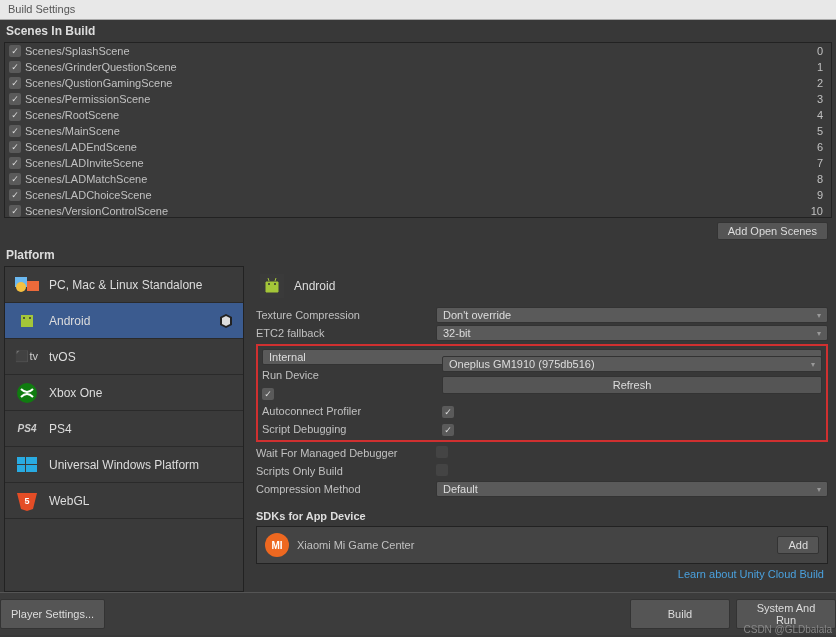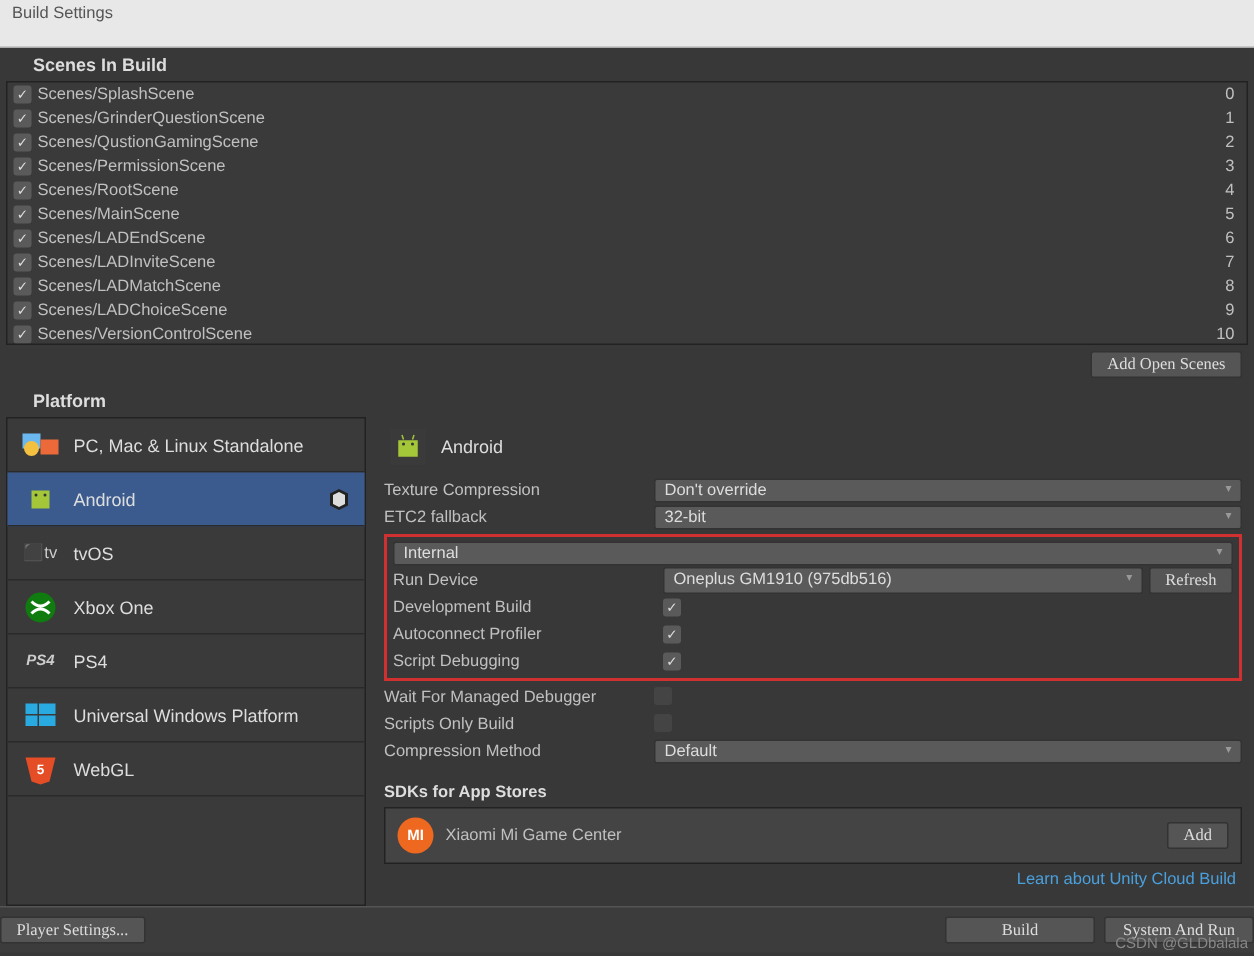--- a/index.html
+++ b/index.html
@@ -1,54 +1,54 @@
 <!DOCTYPE html>
 <html><head>
 <meta charset="utf-8">
 <style>
 * { margin: 0; padding: 0; box-sizing: border-box; font-family: Arial, sans-serif; }
 body { background: #383838; color: #c0c0c0; font-size: 11px; width: 836px; height: 637px; overflow: hidden; }
-.titlebar { background: #e8e8e8; color: #555; padding: 3px 8px; height: 32px; font-size: 11px; border-bottom: 1px solid #aaa; }
-.section-header { color: #ddd; font-weight: bold; font-size: 12px; padding: 4px 22px; }
+.titlebar { background: #e8e8e8; color: #555; padding: 3px 8px; height: 20px; font-size: 11px; border-bottom: 1px solid #aaa; }
+.section-header { color: #ddd; font-weight: bold; font-size: 12px; padding: 4px 6px; }
 .scenes-list { background: #3a3a3a; border: 1px solid #222; margin: 0 4px; height: 176px; overflow: hidden; }
 .scene-row { display: flex; align-items: center; padding: 1px 4px; height: 16px; }
 .scene-row .chk { margin-right: 4px; }
 .scene-row .label { flex: 1; color: #c0c0c0; }
 .scene-row .idx { color: #c0c0c0; margin-right: 4px; }
 .chk { width: 12px; height: 12px; background: #5a5a5a; border-radius: 2px; display: inline-flex; align-items: center; justify-content: center; color: #ddd; font-size: 9px; }
 .chk.off { background: #444; }
-.btn { background: #555; border: 1px solid #333; color: #ddd; padding: 2px 10px; font-size: 11px; border-radius: 2px; cursor: pointer; font-family: Liberation Serif, serif; }
+.btn { background: #555; border: 1px solid #333; color: #ddd; padding: 2px 10px; font-size: 11px; border-radius: 2px; cursor: pointer; }
 .row-right { display: flex; justify-content: flex-end; padding: 4px 8px; gap: 6px; }
 .main { display: flex; padding: 0 4px; gap: 8px; height: 326px; }
 .platforms { width: 240px; background: #3a3a3a; border: 1px solid #222; display: flex; flex-direction: column; }
 .platform-item { display: flex; align-items: center; padding: 8px; height: 36px; gap: 8px; border-bottom: 1px solid #2a2a2a; cursor: pointer; }
 .platform-item.selected { background: #3b5b8f; }
 .platform-item .picon { width: 28px; height: 24px; display: flex; align-items: center; justify-content: center; font-size: 16px; }
 .platform-item .plabel { flex: 1; color: #ddd; font-size: 12px; }
 .platform-item .unity { width: 18px; height: 18px; }
 .details { flex: 1; display: flex; flex-direction: column; }
 .detail-header { display: flex; align-items: center; gap: 10px; padding: 8px; height: 40px; }
 .detail-header .dicon { width: 24px; height: 24px; }
 .detail-header .dtitle { font-size: 12px; color: #ddd; }
 .settings { padding: 0 4px; }
 .srow { display: flex; align-items: center; height: 18px; }
 .srow .slabel { width: 180px; color: #c0c0c0; }
 .srow .sval { flex: 1; }
-.dropdown { background: #5a5a5a; border: 1px solid #333; color: #ddd; padding: 1px 6px; font-size: 11px; border-radius: 2px; width: 100%; display: flex; justify-content: space-between; }
+.dropdown { background: #5a5a5a; border: 1px solid #333; color: #ddd; padding: 1px 6px; font-size: 11px; border-radius: 2px; width: 100%; display: flex; justify-content: space-between; align-items: center; }
 .dropdown::after { content: "▾"; font-size: 8px; color: #999; }
 .highlight-box { border: 2px solid #d03030; margin: 2px 0; padding: 2px 4px; }
 .sdk-section { margin-top: 8px; }
 .sdk-header { font-weight: bold; color: #ddd; padding: 4px 0; }
 .sdk-item { display: flex; align-items: center; background: #444; border: 1px solid #222; padding: 6px 8px; gap: 8px; }
 .sdk-item .sicon { width: 24px; height: 24px; background: #ee6820; display: flex; align-items: center; justify-content: center; color: white; font-weight: bold; font-size: 10px; border-radius: 12px; }
 .link { color: #4aa0dd; text-align: right; padding: 4px 8px; font-size: 11px; }
 .footer { display: flex; justify-content: space-between; padding: 6px 0; border-top: 1px solid #555; background: #3c3c3c; }
 .watermark { position: absolute; bottom: 2px; right: 4px; color: #888; font-size: 10px; }
 svg { display: block; }
-.device-row { display: flex; gap: 4px; }
+.device-row { display: flex; gap: 4px; flex-direction: column; }
 .device-row .dropdown { flex: 1; }
 </style>
 </head>
 <body>
 
 <div class="titlebar">
   <span>Build Settings</span>
 </div>
 
 <div class="section-header">Scenes In Build</div>
@@ -228,21 +228,20 @@
         <div class="srow">
           <span class="slabel">Run Device</span>
           <span class="sval device-row">
             <div class="dropdown">
                 <span>Oneplus GM1910 (975db516)</span>
               </div>
             <button class="btn">Refresh</button>
           </span>
         </div>
         <div class="srow">
-          <span class="slabel">Development Build</span>
           <span class="sval"><span class="chk">✓</span></span>
         </div>
         <div class="srow">
           <span class="slabel">Autoconnect Profiler</span>
           <span class="sval"><span class="chk">✓</span></span>
         </div>
         <div class="srow">
           <span class="slabel">Script Debugging</span>
           <span class="sval"><span class="chk">✓</span></span>
         </div>
@@ -259,21 +258,21 @@
       <div class="srow">
         <span class="slabel">Compression Method</span>
         <span class="sval">
             <div class="dropdown">
               <span>Default</span>
             </div>
           </span>
       </div>
 
       <div class="sdk-section">
-        <div class="sdk-header">SDKs for App Stores</div>
+        <div class="sdk-header">SDKs for App Device</div>
         <div class="sdk-item">
           <span class="sicon">MI</span>
           <span style="flex:1">Xiaomi Mi Game Center</span>
           <button class="btn">Add</button>
         </div>
       </div>
     </div>
 
     <div class="link">Learn about Unity Cloud Build</div>
   </div>

